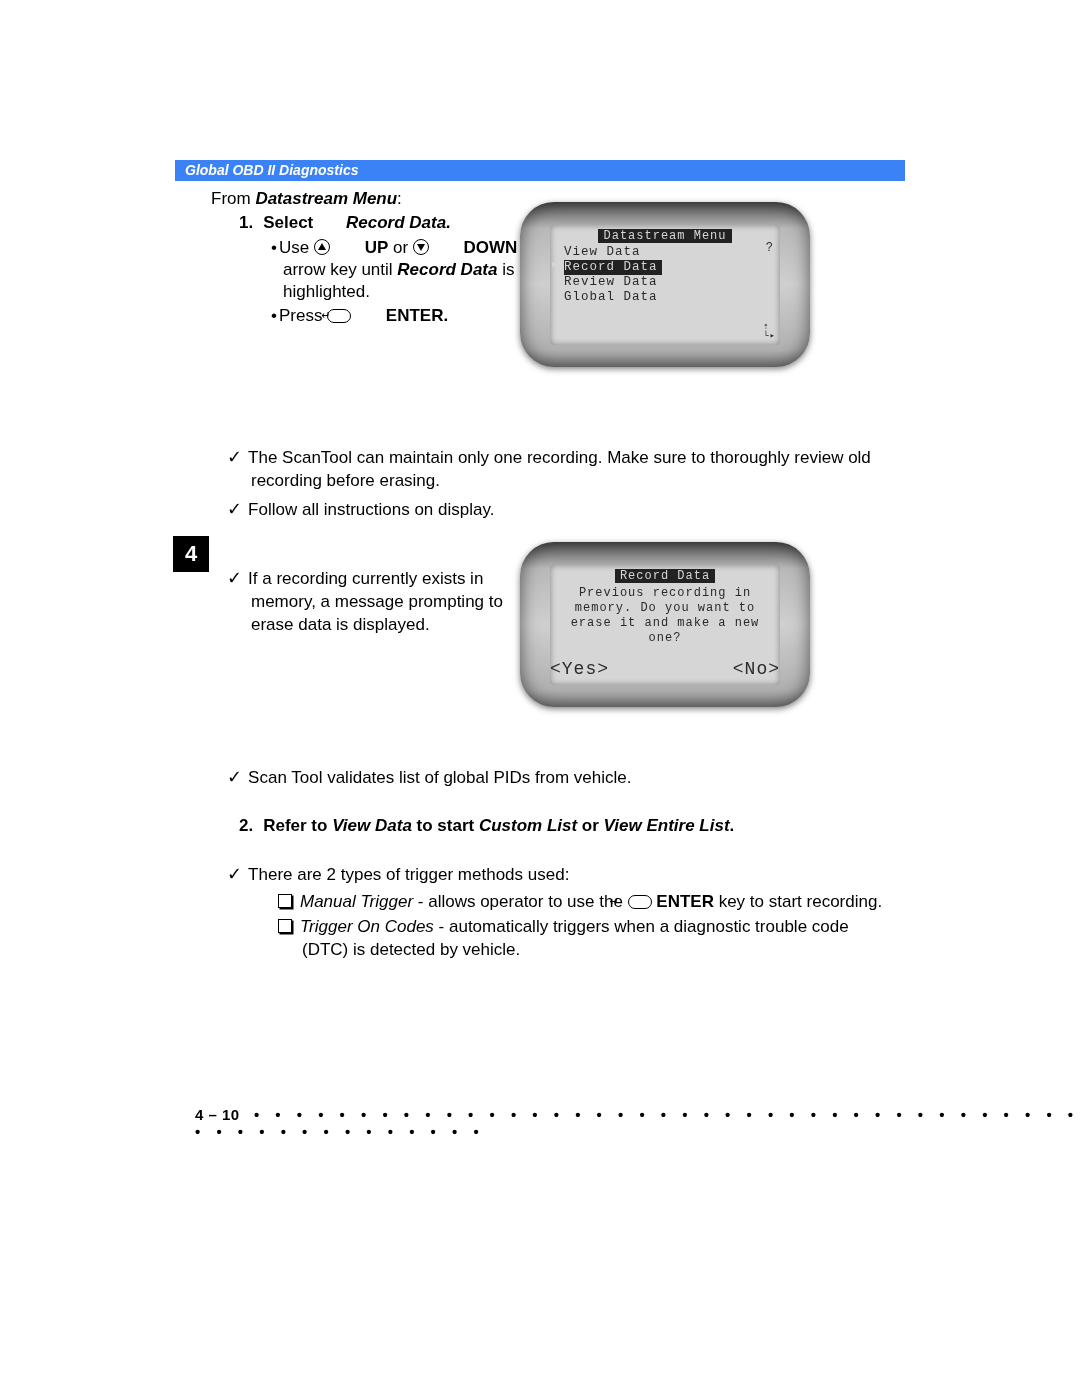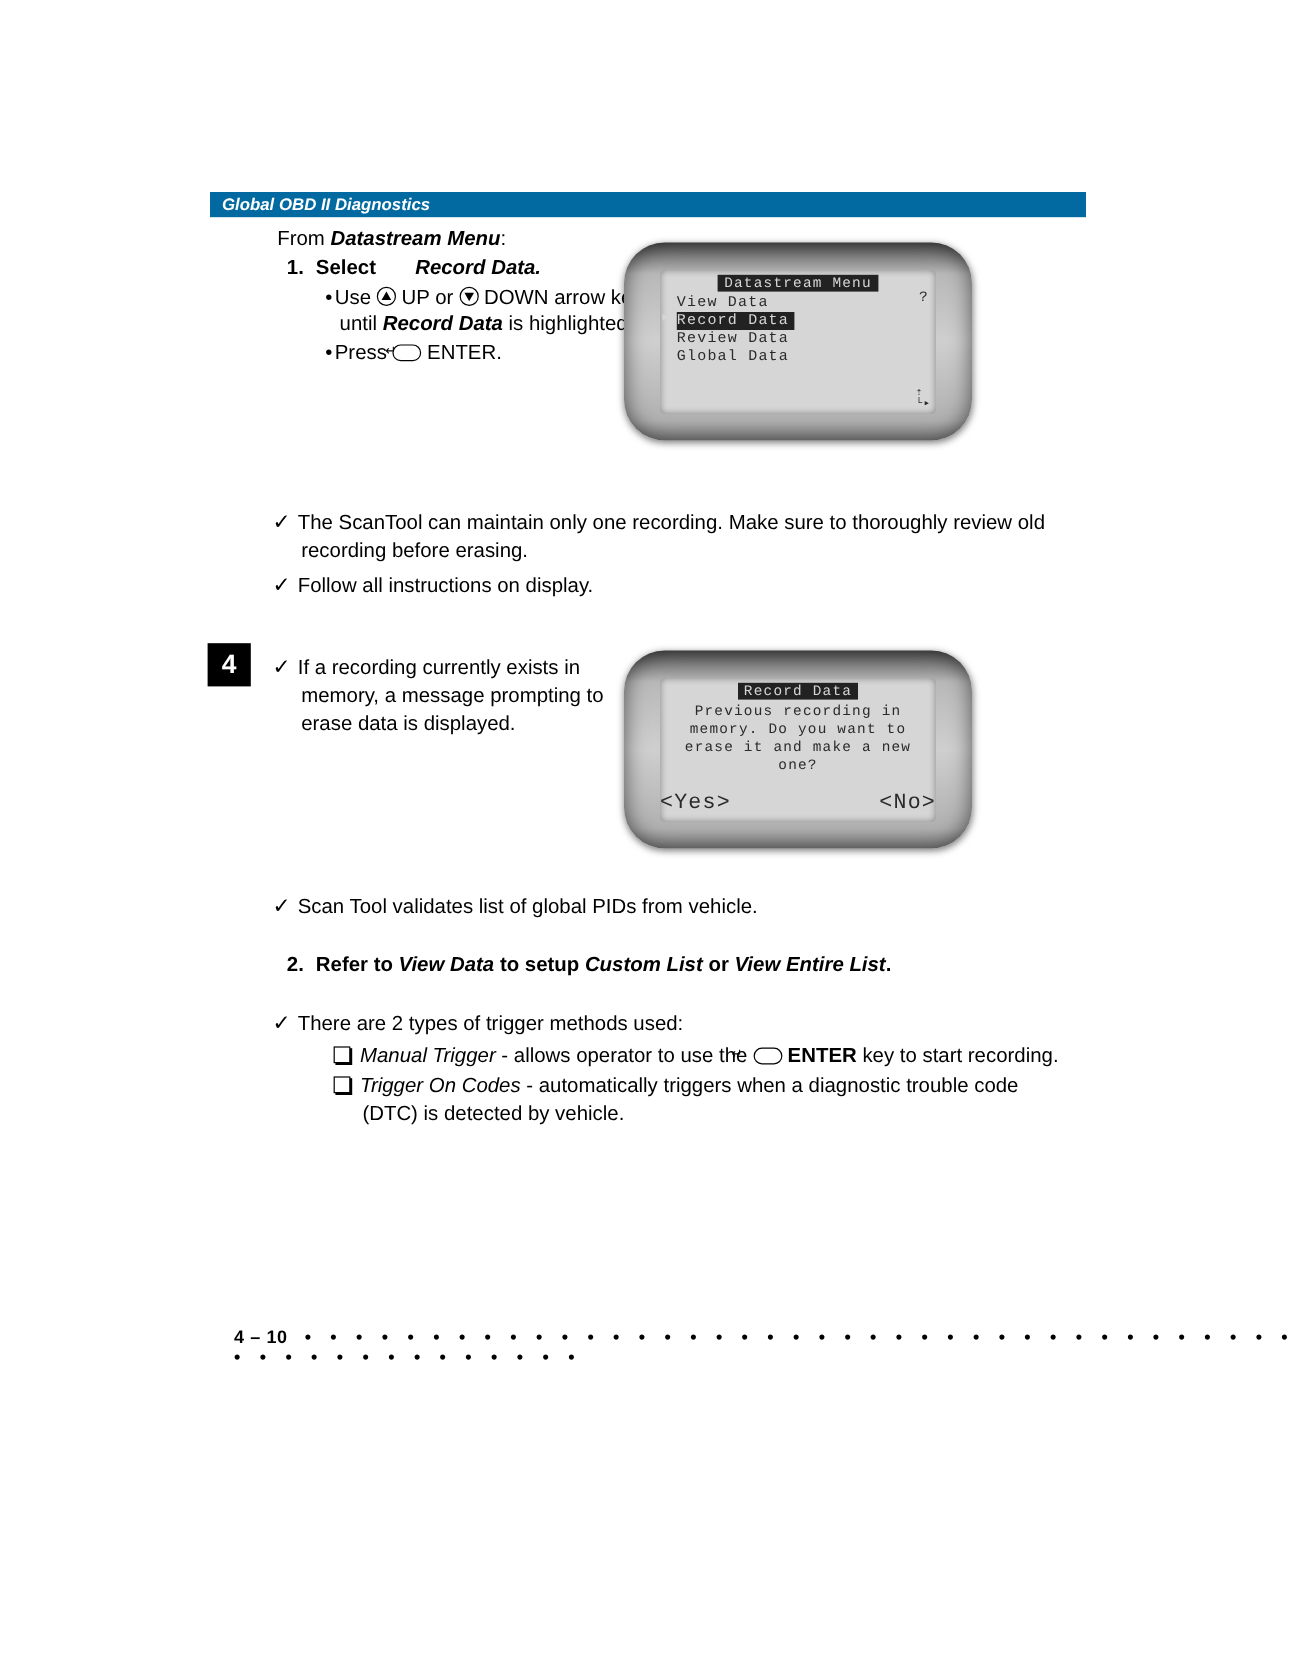--- a/index.html
+++ b/index.html
@@ -11,46 +11,46 @@
     color: #000;
     width: 1080px;
   }
   .page {
     padding: 160px 175px 40px 175px;
     position: relative;
     min-height: 1200px;
     box-sizing: border-box;
   }
   .header-bar {
-    background: #0369a1;
+    background: #3b82f6;
     color: #fff;
     font-weight: bold;
     font-style: italic;
     font-size: 14px;
     padding: 2px 8px 3px 10px;
     margin-bottom: 8px;
   }
   .from-line {
-    margin: 2px 0 4px 56px;
+    margin: 2px 0 4px 36px;
   }
   .from-line .bold-it { font-weight: bold; font-style: italic; }
   .step {
     margin: 4px 0 4px 64px;
     font-weight: bold;
   }
   .step .num { margin-right: 10px; }
   .step .ital { font-style: italic; margin-left: 28px; }
   .sub {
     margin: 2px 0 0 108px;
     text-indent: -12px;
     line-height: 1.3;
     max-width: 270px;
   }
   .sub .dot { margin-right: 2px; }
-  .sub .bold { font-weight: normal; }
+  .sub .bold { font-weight: bold; padding-left: 30px; }
   .sub .ital-bold { font-weight: bold; font-style: italic; }
   .icon-btn {
     display: inline-block;
     width: 14px; height: 14px;
     border: 1.5px solid #000;
     border-radius: 50%;
     background: #fff;
     vertical-align: -2px;
     position: relative;
     font-size: 10px;
@@ -258,21 +258,21 @@
     </div>
   </div>
 
   <div style="height:120px"></div>
 
   <div class="check-row"><span class="chk">✓</span><span>Scan Tool validates list of global PIDs from vehicle.</span></div>
 
   <div class="spacer"></div>
 
   <div class="step2">
-    <span class="num">2.</span><span>Refer to </span><span class="ital">View Data</span><span> to setup </span><span class="ital">Custom List</span><span> or </span><span class="ital">View Entire List</span><span>.</span>
+    <span class="num">2.</span><span>Refer to </span><span class="ital">View Data</span><span> to start </span><span class="ital">Custom List</span><span> or </span><span class="ital">View Entire List</span><span>.</span>
   </div>
 
   <div class="spacer"></div>
 
   <div class="check-row"><span class="chk">✓</span><span>There are 2 types of trigger methods used:</span></div>
 
   <div class="box-row">
     <span class="box"></span><span class="ital">Manual Trigger</span><span> - allows operator to use the </span><span class="icon-btn enter"></span><span class="bold"> ENTER</span><span> key to start recording.</span>
   </div>
 

